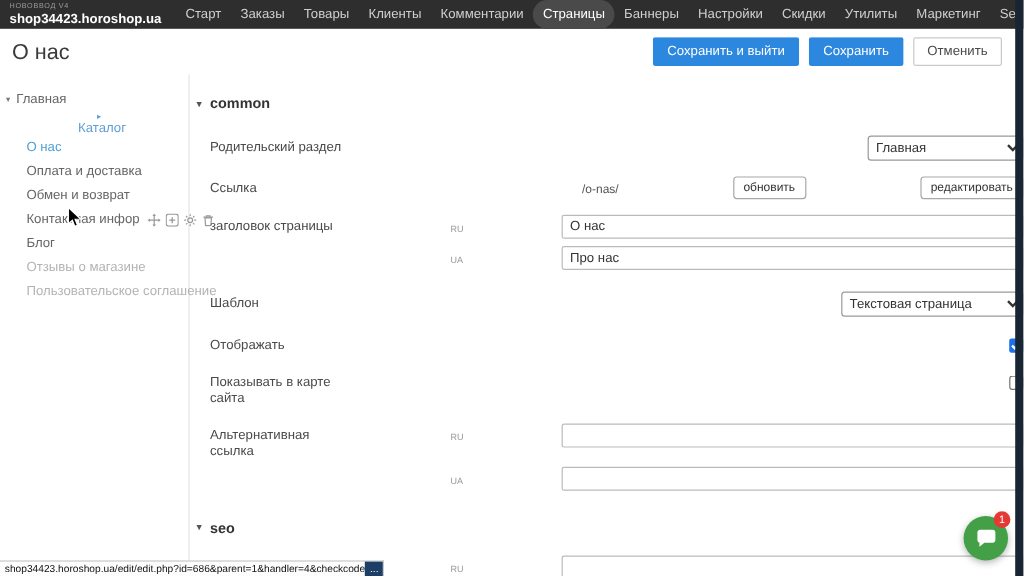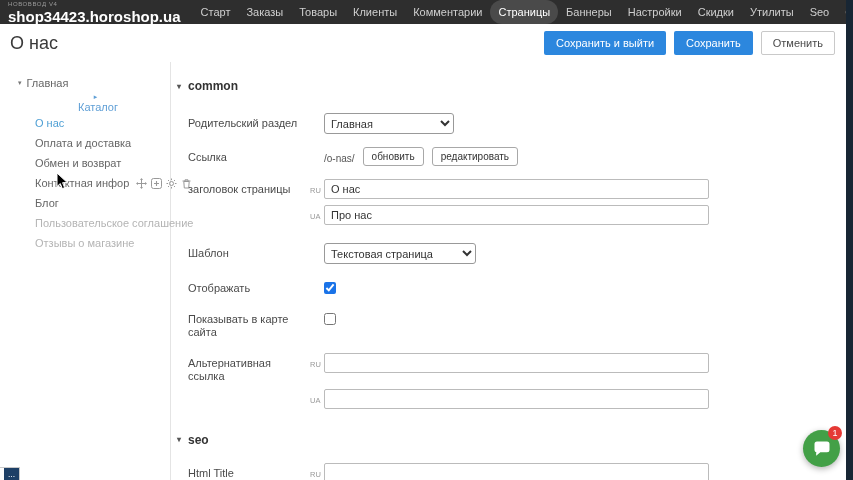--- a/index.html
+++ b/index.html
@@ -6,50 +6,50 @@
   html,body { margin:0; padding:0; }
   body {
     width:853px; height:480px; overflow:hidden; position:relative;
     font-family:"Liberation Sans", sans-serif; background:#fff;
   }
 
   
   .topbar { height:24px; background:#2e2e2e; display:flex; align-items:center; position:relative; z-index:5; }
   .brand { padding:0 12px 0 8px; line-height:1; cursor:pointer; }
   .brand-small { font-size:6px; color:#9a9a9a; letter-spacing:.6px; margin-bottom:2px; }
-  .brand-name { font-size:15px; font-weight:bold; color:#fff;text-align:center; }
+  .brand-name { font-size:11px; font-weight:bold; color:#fff;text-align:center; }
   .menu { display:flex; height:100%; }
   .menu-item { font-size:11px; color:#cfcfcf; line-height:24px; padding:0 8px; cursor:pointer; white-space:nowrap; }
   .menu-item.active { background:#4a4a4a; color:#fff;border-radius:12px; }
 
   
   .header { height:38px; display:flex; align-items:center; padding:0 10px; background:#fff; }
   .page-title { font-size:18px; color:#3a3a3a; font-weight:400; }
   .header-buttons { margin-left:auto; display:flex; gap:8px; padding-right:8px; }
   .btn { font-size:11px; padding:5px 11px; border-radius:2px; border:1px solid transparent; cursor:pointer; font-family:inherit; }
   .btn-primary { background:#2c87de; color:#fff; }
   .btn-outline { background:#fff; border-color:#c9c9c9; color:#4a4a4a; }
 
   
-  .layout { display:flex; height:418px;padding-left:13px; }
+  .layout { display:flex; height:418px; }
   .sidebar { width:158px; border-right:1px solid #e4e4e4; padding-top:11px; flex-shrink:0; }
   .tree-item { height:20px; display:flex; align-items:center; font-size:11px; color:#666; cursor:pointer; padding-left:22px; white-space:nowrap; }
   .tree-item .arrow { font-size:7px; color:#777; margin-right:5px; }
   .tree-item.root { padding-left:5px; }
   .tree-item.catalog { padding-left:13px; color:#5f9fd6;flex-direction:column; }
   .tree-item.catalog .arrow { color:#5f9fd6; }
   .tree-item.selected { color:#4e9fd4; }
   .tree-item.muted { color:#b4b4b4; }
   .hover-icons { display:flex; gap:4px; margin-left:7px; align-items:center; }
   .hover-icons svg { display:block; cursor:pointer; }
 
   .main { flex:1; padding:17px 0 0 6px; position:relative; overflow:hidden; }
   .section-head { display:flex; align-items:center; gap:7px; font-size:12px; font-weight:bold; color:#333; cursor:pointer; height:14px; }
   .section-head .arrow { font-size:8px; color:#555; }
-  .row { display:flex; align-items:flex-start; margin-left:11px; }
+  .row { display:flex; align-items:flex-start; margin-left:11px;justify-content:space-between; }
   .flabel { width:122px; font-size:11px; color:#4a4a4a; padding-top:4px; flex-shrink:0; line-height:1.2; }
   .lang { width:14px; font-size:7.5px; color:#999; padding-top:7px; flex-shrink:0; }
   .tinput { width:385px; height:20px; border:1px solid #bbb; border-radius:2px; font-size:11px; padding:0 6px; font-family:inherit; color:#333; }
   .tselect { height:21px; border:1px solid #999; border-radius:3px; font-size:11px; font-family:inherit; color:#333; background:#fff; padding:0 2px; }
   .sel-parent { width:130px; }
   .sel-template { width:152px; }
   .mini-btn { font-size:10px; border:1px solid #a8a8a8; background:#fff; border-radius:3px; padding:3px 8px; color:#333; font-family:inherit; cursor:pointer; }
   .link-val { font-size:10px; color:#555; padding-top:6px; margin-right:8px; }
   .chk { width:12px; height:12px; accent-color:#1a73e8; margin:4px 0 0 0; cursor:pointer; }
 
@@ -76,20 +76,21 @@
     <span class="menu-item">Старт</span>
     <span class="menu-item">Заказы</span>
     <span class="menu-item">Товары</span>
     <span class="menu-item">Клиенты</span>
     <span class="menu-item">Комментарии</span>
     <span class="menu-item active">Страницы</span>
     <span class="menu-item">Баннеры</span>
     <span class="menu-item">Настройки</span>
     <span class="menu-item">Скидки</span>
     <span class="menu-item">Утилиты</span>
+    <span class="menu-item">Маркетинг</span>
     <span class="menu-item">Seo</span>
     <span class="menu-item">Отчеты</span>
   </nav>
 
 </div>
 
 <div class="header">
   <div class="page-title">О нас</div>
   <div class="header-buttons">
     <button class="btn btn-primary">Сохранить и выйти</button>
@@ -136,24 +137,24 @@
         <svg width="11" height="11" viewBox="0 0 11 11">
           <path d="M2.8 3.5h5.4l-.5 6.5H3.3z" stroke="#999" fill="none"></path>
           <path d="M1.5 3h8M4 3V1.8h3V3" stroke="#999" fill="none"></path>
         </svg>
       </span>
     </div>
     <div class="tree-item">
       <span>Блог</span>
     </div>
     <div class="tree-item muted">
+      <span>Отзывы о магазине</span>
+    </div>
+    <div class="tree-item muted">
       <span>Пользовательское соглашение</span>
-    </div>
-    <div class="tree-item muted">
-      <span>Отзывы о магазине</span>
     </div>
   </aside>
 
   <main class="main">
 
     <div class="section-head" style="margin-bottom:20px;">
       <span class="arrow">▾</span>
       <span>common</span>
     </div>
 
@@ -228,20 +229,21 @@
       <div class="lang">RU</div>
       <input class="tinput" value="" style="">
     </div>
 
   </main>
 </div>
 
 <div class="scrollcol"></div>
 
 <div class="statusbar">
+  <span>shop34423.horoshop.ua/edit/edit.php?id=686&amp;parent=1&amp;handler=4&amp;checkcode</span>
   <span class="status-tail">...</span>
 </div>
 
 <div class="chat">
   <svg width="20" height="20" viewBox="0 0 24 24">
     <path d="M3 6a3 3 0 0 1 3-3h12a3 3 0 0 1 3 3v7a3 3 0 0 1-3 3h-8l-5 4v-4H6a3 3 0 0 1-3-3z" fill="#fff"></path>
   </svg>
   <div class="chat-badge">1</div>
 </div>
 

